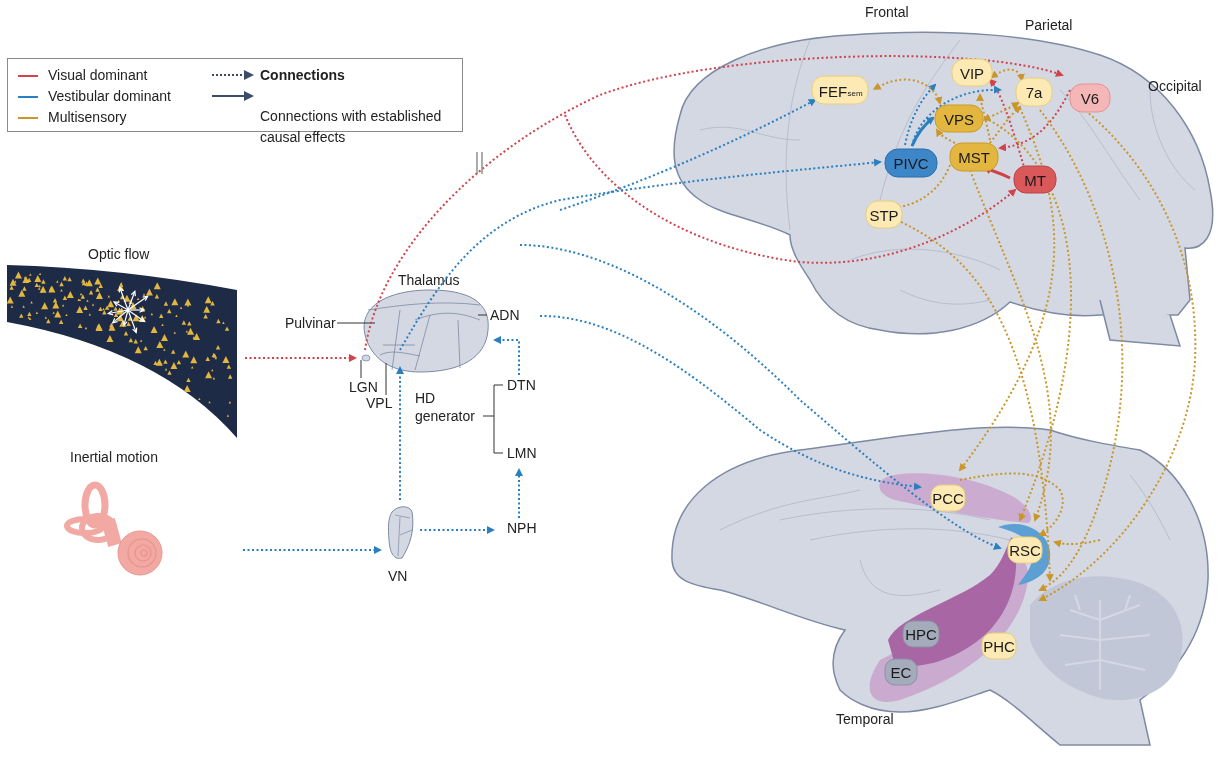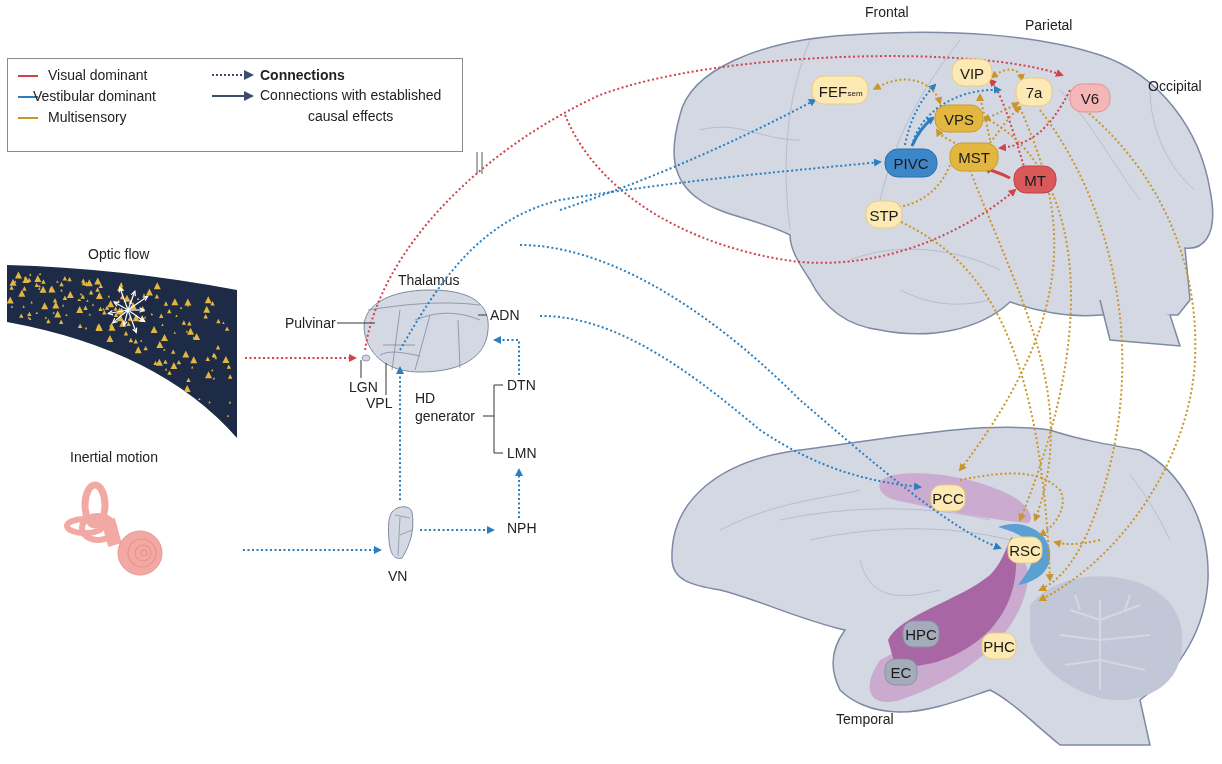--- a/index.html
+++ b/index.html
@@ -1,50 +1,50 @@
 <!DOCTYPE html>
 <html><head>
 <meta charset="utf-8">
 <style>
   html, body { margin:0; padding:0; background:#ffffff; }
   body { width:1222px; height:764px; position:relative; overflow:hidden;
          font-family:"Liberation Sans", "DejaVu Sans", sans-serif; color:#222; }
   #stage { position:absolute; left:0; top:0; width:1222px; height:764px; }
-  .legend { position:absolute; left:7px; top:58px; width:456px; height:94px;
+  .legend { position:absolute; left:7px; top:58px; width:456px; height:74px;
             border:1px solid #8a8a8a; background:#fff; box-sizing:border-box;padding-left:24px; }
   .leg-item { position:absolute; font-size:14px; line-height:16px; color:#222; white-space:nowrap; }
   .leg-line { position:absolute; width:20px; height:2px; }
   .leg-arrow { position:absolute; }
   svg text { font-family:"Liberation Sans", "DejaVu Sans", sans-serif; }
   .lbl { font-size:14px; fill:#222; }
   .node-text { font-size:15px; fill:#1a1a1a; text-anchor:middle; dominant-baseline:central; }
 </style>
 </head>
 <body>
 
 <div id="stage">
 
   <div class="legend">
     <div class="leg-line" style="left:10px;top:16px;background:#d0434a;"></div>
     <div class="leg-item" style="left:40px;top:8px;">Visual dominant</div>
     <div class="leg-line" style="left:10px;top:37px;background:#2a7fc1;"></div>
-    <div class="leg-item" style="left:25px;top:29px;text-align:center;">Vestibular dominant</div>
+    <div class="leg-item" style="left:40px;top:29px;text-align:center;">Vestibular dominant</div>
     <div class="leg-line" style="left:10px;top:58px;background:#c9962a;"></div>
     <div class="leg-item" style="left:40px;top:50px;">Multisensory</div>
 
     <svg class="leg-arrow" style="left:202px;top:10px;" width="46" height="12">
       <line x1="2" y1="6" x2="36" y2="6" stroke="#3b4d6b" stroke-width="2" stroke-dasharray="2,2"></line>
       <path d="M34,1 L44,6 L34,11 Z" fill="#3b4d6b"></path>
     </svg>
     <div class="leg-item" style="left:252px;top:8px;font-weight:bold;">Connections</div>
     <svg class="leg-arrow" style="left:202px;top:31px;" width="46" height="12">
       <line x1="2" y1="6" x2="36" y2="6" stroke="#3b4d6b" stroke-width="2"></line>
       <path d="M34,1 L44,6 L34,11 Z" fill="#3b4d6b"></path>
     </svg>
-    <div class="leg-item" style="left:252px;top:26px;line-height:21px;text-align:center;">
+    <div class="leg-item" style="left:252px;top:47px;line-height:21px;">
       <span>Connections with established</span><br>
       <span>causal effects</span>
     </div>
   </div>
 
   <svg width="1222" height="764" style="position:absolute;left:0;top:0;">
     <defs>
       <marker id="arR" markerWidth="8" markerHeight="8" refX="6" refY="4" orient="auto" markerUnits="userSpaceOnUse">
         <path d="M0,0 L8,4 L0,8 Z" fill="#d0434a"></path>
       </marker>

